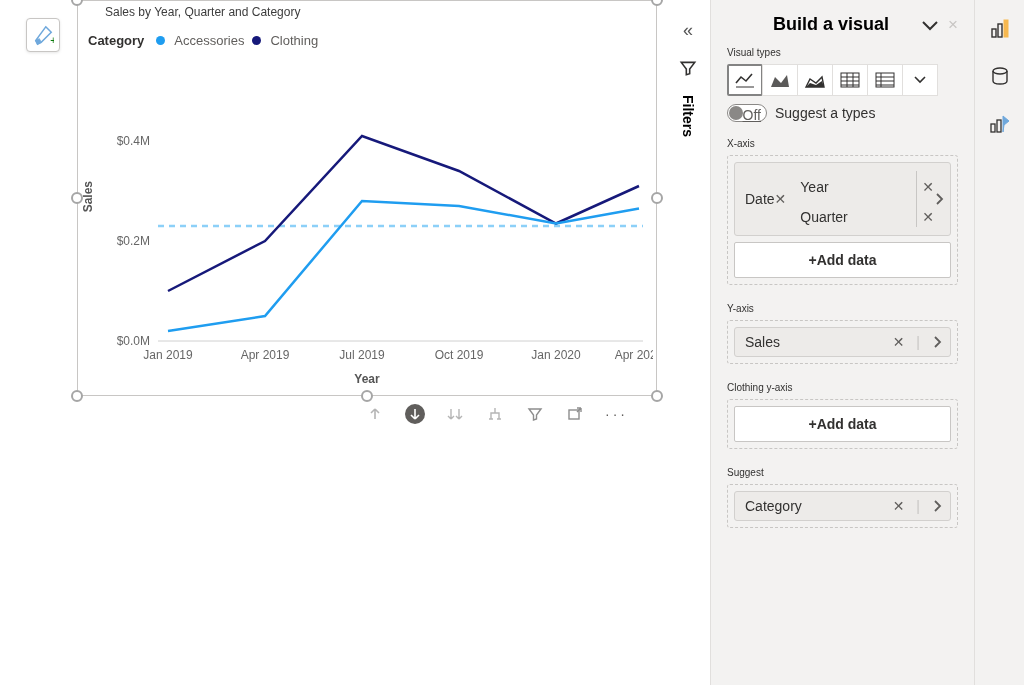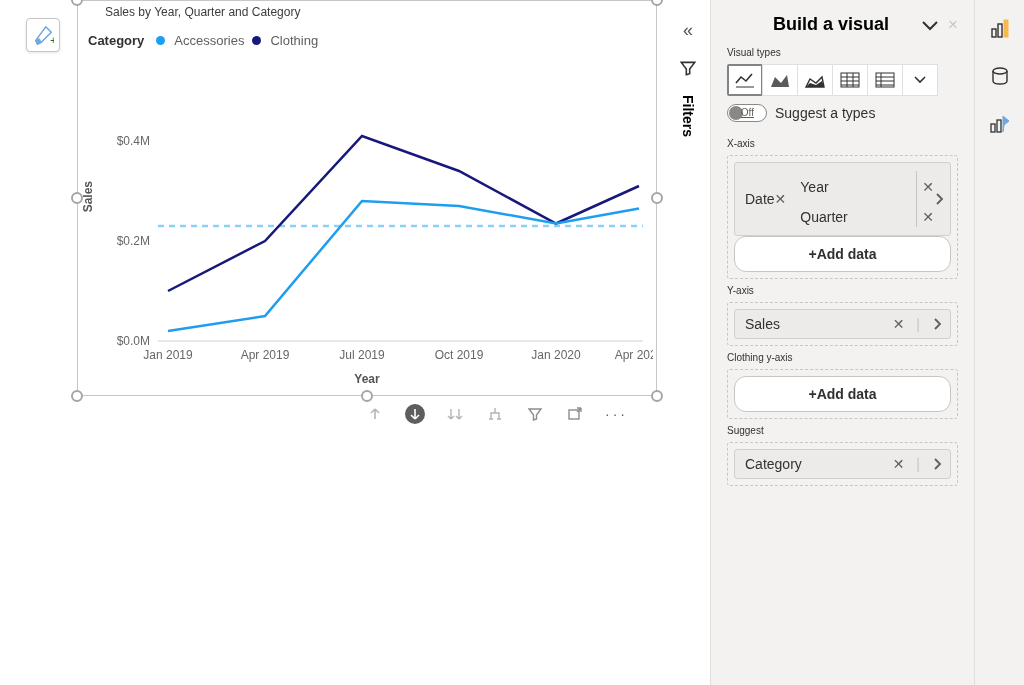--- a/index.html
+++ b/index.html
@@ -138,43 +138,43 @@
   .section-label{font-size:10px;color:#323130;margin:6px 0 6px;}
   .visual-type-row{display:flex;align-items:center;gap:0;margin-bottom:8px;}
   .vt-btn{width:36px;height:32px;border:1px solid var(--grey-2);background:#fff;display:flex;align-items:center;justify-content:center;}
   .vt-btn + .vt-btn{margin-left:-1px;}
   .vt-btn.selected{background:#fff;border:2px solid #838383;border-radius:2px;}
   .vt-drop{width:36px;height:32px;border:1px solid var(--grey-2);background:#fff;display:flex;align-items:center;justify-content:center;margin-left:-1px;}
 
   .toggle-row{display:flex;align-items:center;gap:8px;margin-bottom:16px;}
   .pill{width:40px;height:18px;border:1px solid #8a8886;border-radius:9px;position:relative;background:#fff;}
   .pill .knob{position:absolute;left:1px;top:1px;width:14px;height:14px;border-radius:50%;background:#8a8886;}
-  .pill-label{font-size:10px;color:var(--grey-4);position:absolute;right:12px;top:2px;text-decoration:underline;}
+  .pill-label{font-size:14px;color:var(--grey-4);position:absolute;right:5px;top:2px;text-decoration:underline;}
   .toggle-text{font-size:14px;color:var(--grey-5);}
 
   .well{
     border:1px dashed #c8c6c4;border-radius:3px;
-    padding:6px;display:flex;flex-direction:column;gap:0;margin-bottom:6px;
+    padding:6px;display:flex;flex-direction:column;gap:6px;margin-bottom:18px;
   }
   .field-chip{
     background:var(--sel-bg);
     border:1px solid #d2d0ce;border-radius:3px;
     padding:6px 8px 6px 10px;
     display:flex;align-items:center;justify-content:space-between;
     font-size:14px;min-height:24px;
   }
   .chip-left{flex:1;}
   .chip-right{display:flex;align-items:center;gap:12px;color:#605e5c;}
   .chip-sub{padding-left:14px;}
   .field-chip.date-root{padding-right:8px;position:relative;}
   .hier{display:flex;flex-direction:column;gap:6px;margin-top:6px;}
   .hier-bar{position:absolute;right:33px;top:8px;bottom:8px;width:1px;background:#c8c6c4;}
 
   .add-btn{
-    background:#fff;border:1px solid #c8c6c4;border-radius:12px;
+    background:#fff;border:1px solid #c8c6c4;border-radius:2px;
     height:36px;display:flex;align-items:center;justify-content:center;
     font-size:14px;font-weight:600;color:var(--grey-5);
   }
 
   
   svg{display:block;}
 </style>
 </head>
 <body>
 

